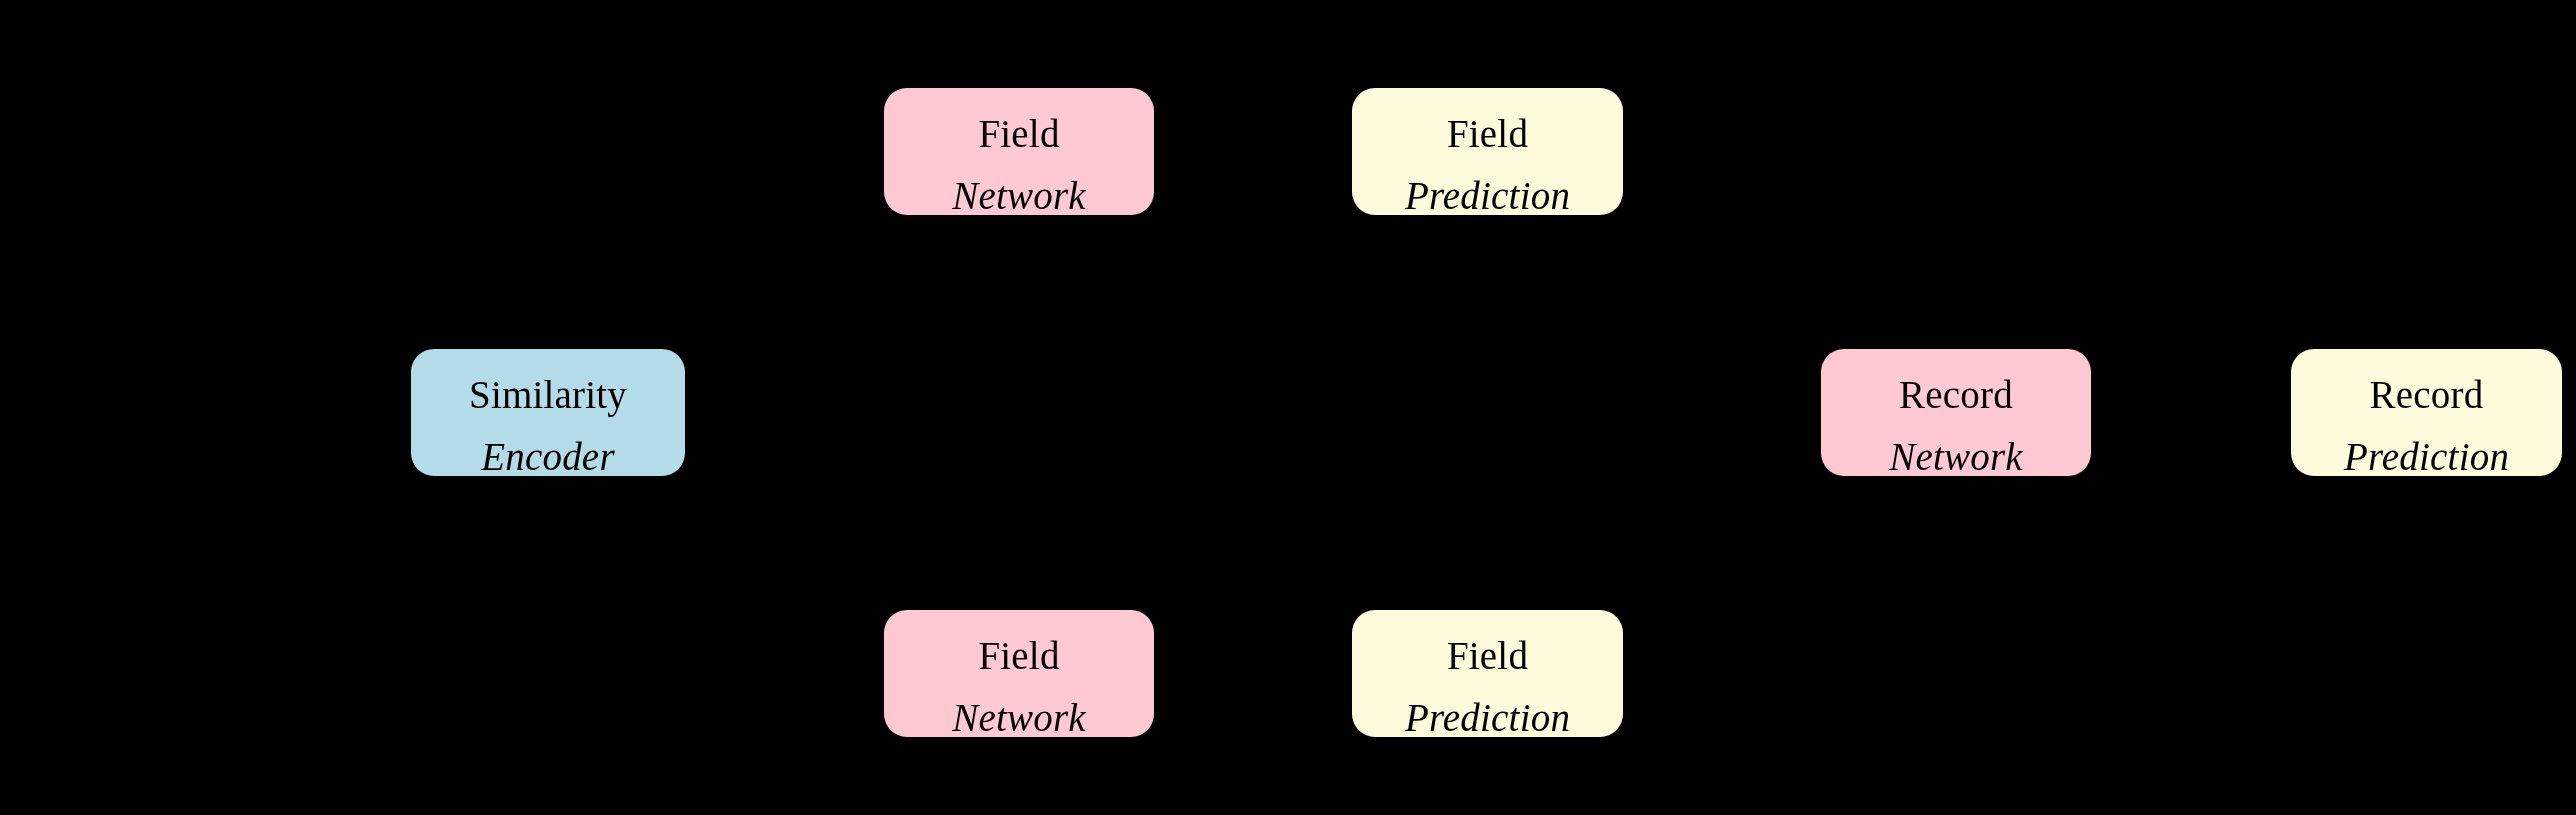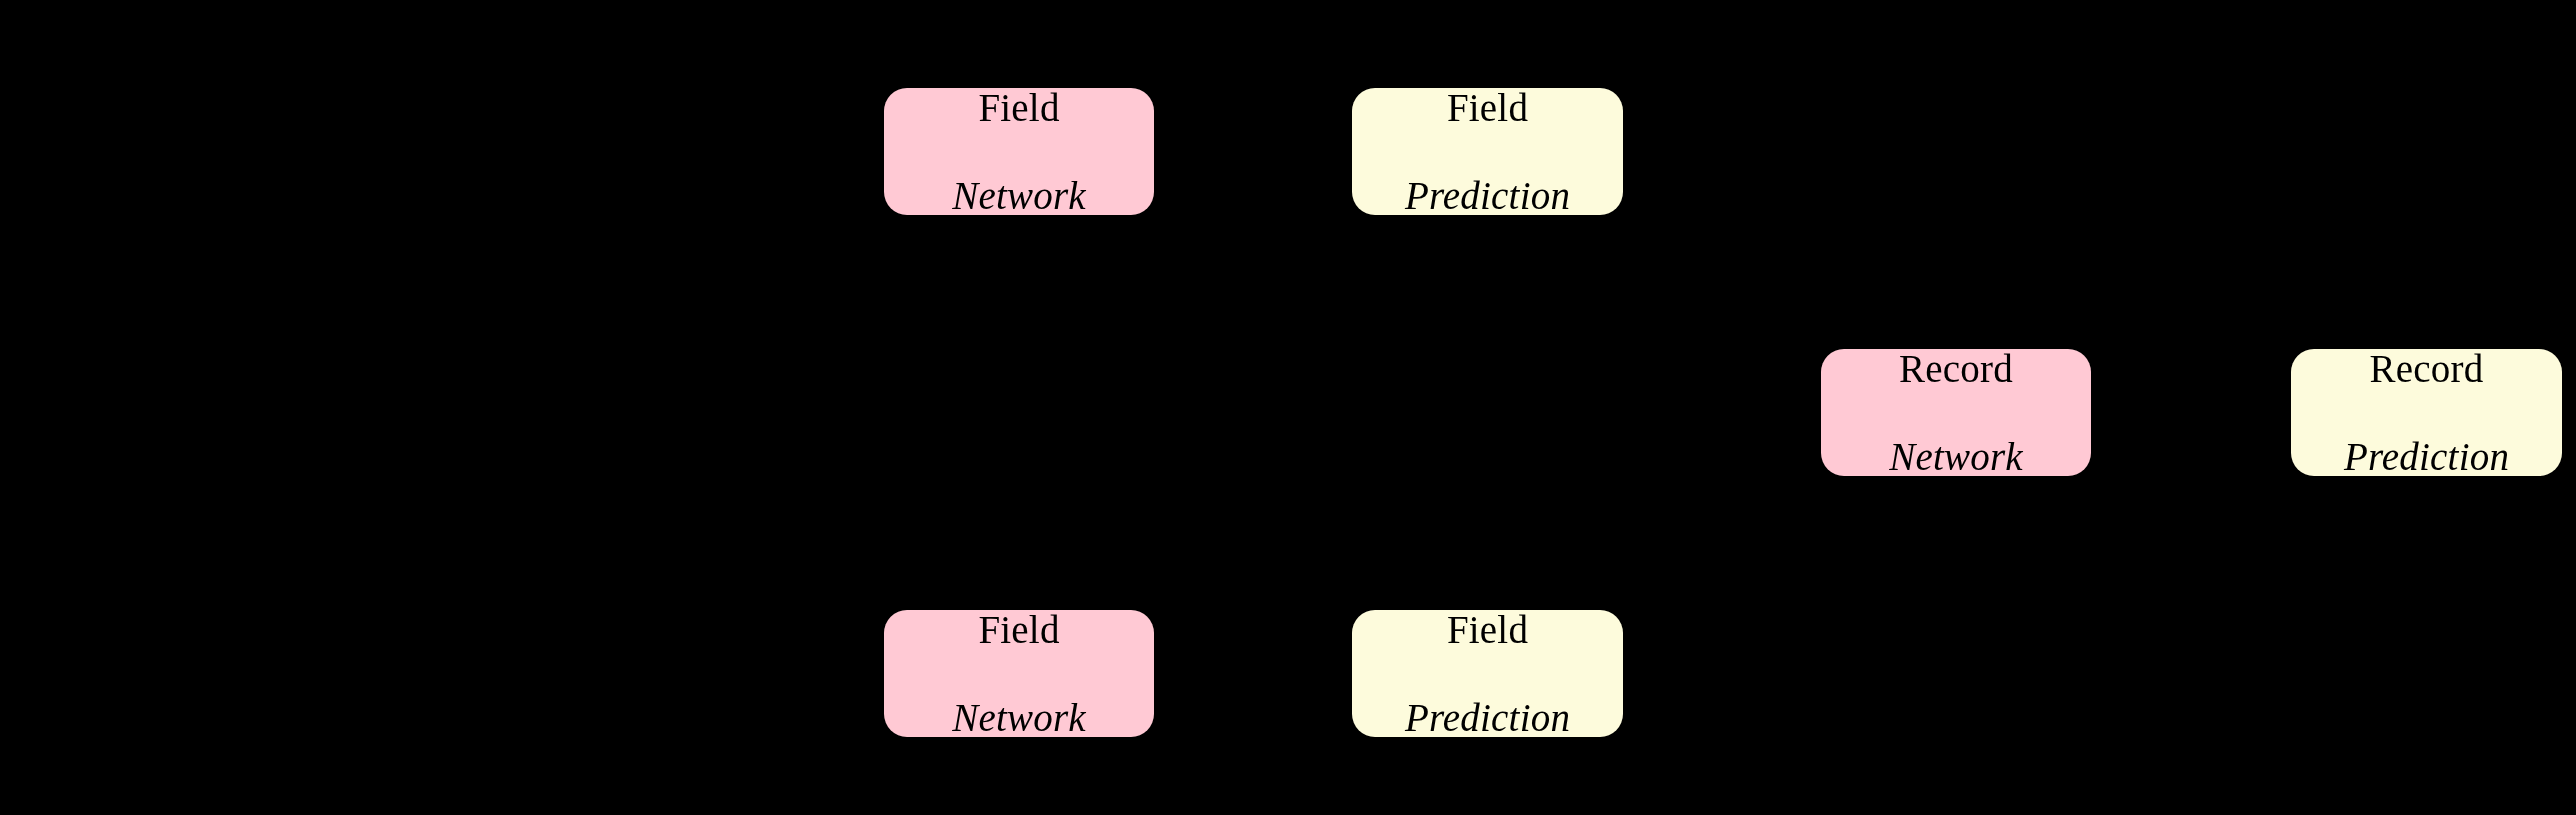--- a/index.html
+++ b/index.html
@@ -24,21 +24,21 @@
     height: 815px;
     pointer-events: none;
   }
   .node {
     position: absolute;
     box-sizing: border-box;
     border-radius: 23px;
     display: flex;
     flex-direction: column;
     align-items: center;
-    justify-content: space-between;
+    justify-content: flex-end;
     color: #000000;
     text-align: center;
     line-height: 1.0;
   }
   .node .line {
     display: block;
     font-size: 39px;
     letter-spacing: 0.2px;
     white-space: nowrap;
   }
@@ -85,20 +85,24 @@
   <div class="node pink" style="left:884px; top:88px; width:270px; height:127px;">
     <span class="line line1">Field</span>
     <span class="line line2">Network</span>
   </div>
 
   <div class="node cream" style="left:1352px; top:88px; width:271px; height:127px;">
     <span class="line line1">Field</span>
     <span class="line line2">Prediction</span>
   </div>
 
+  <div class="node blue" style="left:411px; top:349px; width:274px; height:127px;">
+    <span class="line line1">Similarity</span>
+    <span class="line line2">Encoder</span>
+  </div>
 
   <div class="node pink" style="left:1821px; top:349px; width:270px; height:127px;">
     <span class="line line1">Record</span>
     <span class="line line2">Network</span>
   </div>
 
   <div class="node cream" style="left:2291px; top:349px; width:271px; height:127px;">
     <span class="line line1">Record</span>
     <span class="line line2">Prediction</span>
   </div>

